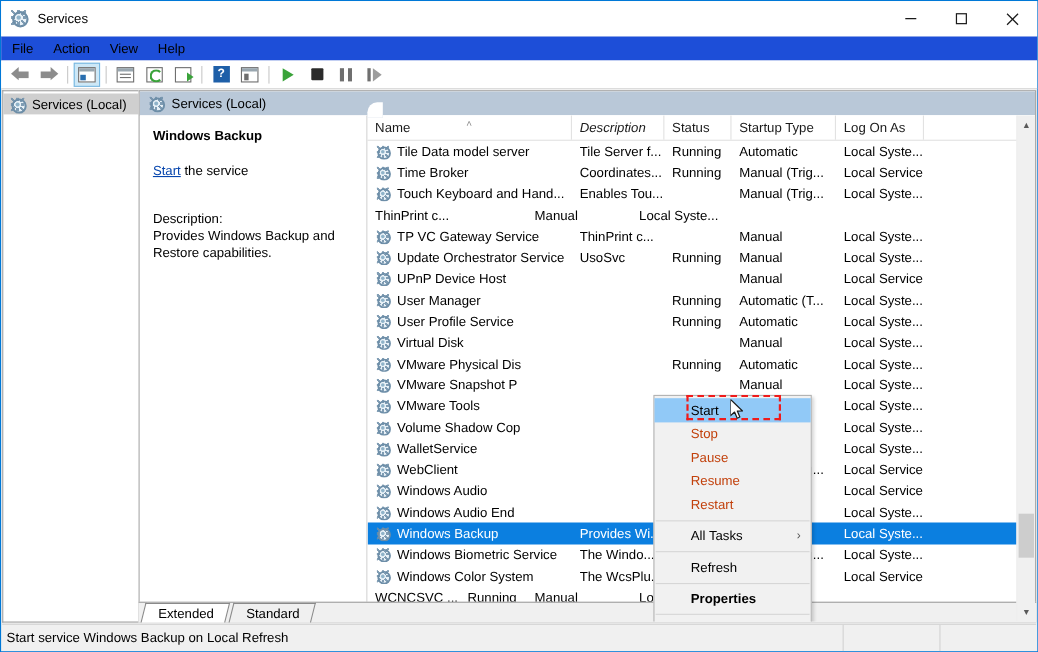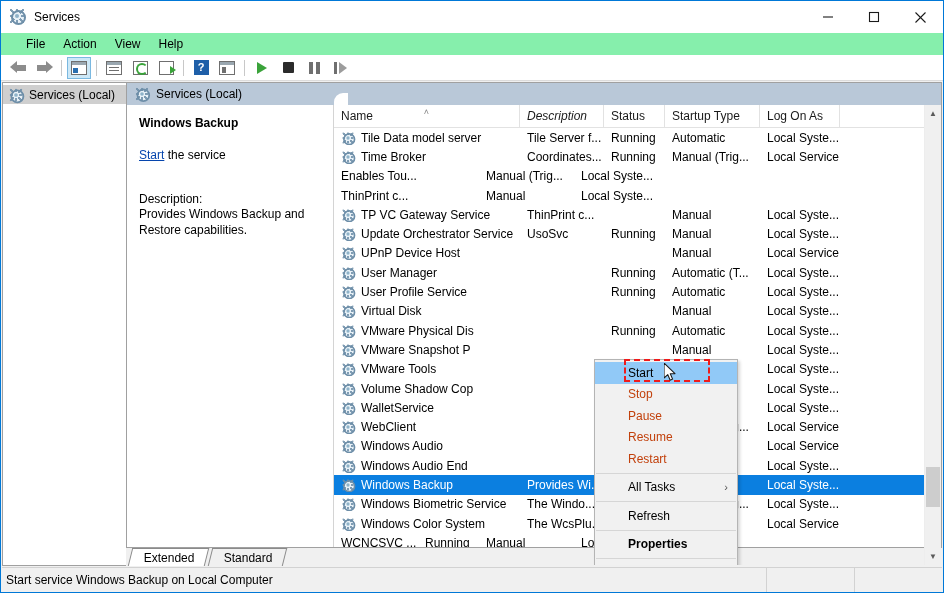--- a/index.html
+++ b/index.html
@@ -84,24 +84,24 @@
     background: transparent;
     border: none;
     cursor: default;
     font-family: "Liberation Sans", sans-serif;
   }
   .win-btn svg { display: block; }
 
   
   .menubar {
     height: 22px;
-    background: #86efac;
+    background: #1d4ed8;
     display: flex;
     align-items: center;
-    padding-left: 16px;
+    padding-left: 1px;
   }
   .menubar .mi {
     padding: 2px 9px;
     font-size: 12px;
     color: #000;
   }
 
   
   .toolbar {
     height: 26px;
@@ -718,20 +718,26 @@
                   <span>Running</span>
                 </div>
                 <div class="cell" style="width: 95px;">
                   <span>Manual (Trig...</span>
                 </div>
                 <div class="cell" style="width: 80px;">
                   <span>Local Service</span>
                 </div>
               </div>
               <div class="row">
+                <div class="cell name" style="width: 186px;">
+                  <span class="gear">
+                    <span class="spokes"></span>
+                  </span>
+                  <span>Touch Keyboard and Hand...</span>
+                </div>
                 <div class="cell" style="width: 84px;">
                   <span>Enables Tou...</span>
                 </div>
                 <div class="cell" style="width: 61px;">
                   <span></span>
                 </div>
                 <div class="cell" style="width: 95px;">
                   <span>Manual (Trig...</span>
                 </div>
                 <div class="cell" style="width: 80px;">
@@ -1161,17 +1167,17 @@
   <div class="tabstrip">
     <div class="tab">
         <span>Extended</span>
       </div>
     <div class="tab inactive">
         <span>Standard</span>
       </div>
   </div>
 
   <div class="statusbar">
-    <div class="status-text">Start service Windows Backup on Local Computer</div>
+    <div class="status-text">Start service Windows Backup on Local Refresh</div>
     <div class="status-seg"></div>
     <div class="status-seg"></div>
   </div>
 </div>
 
 </body></html>

